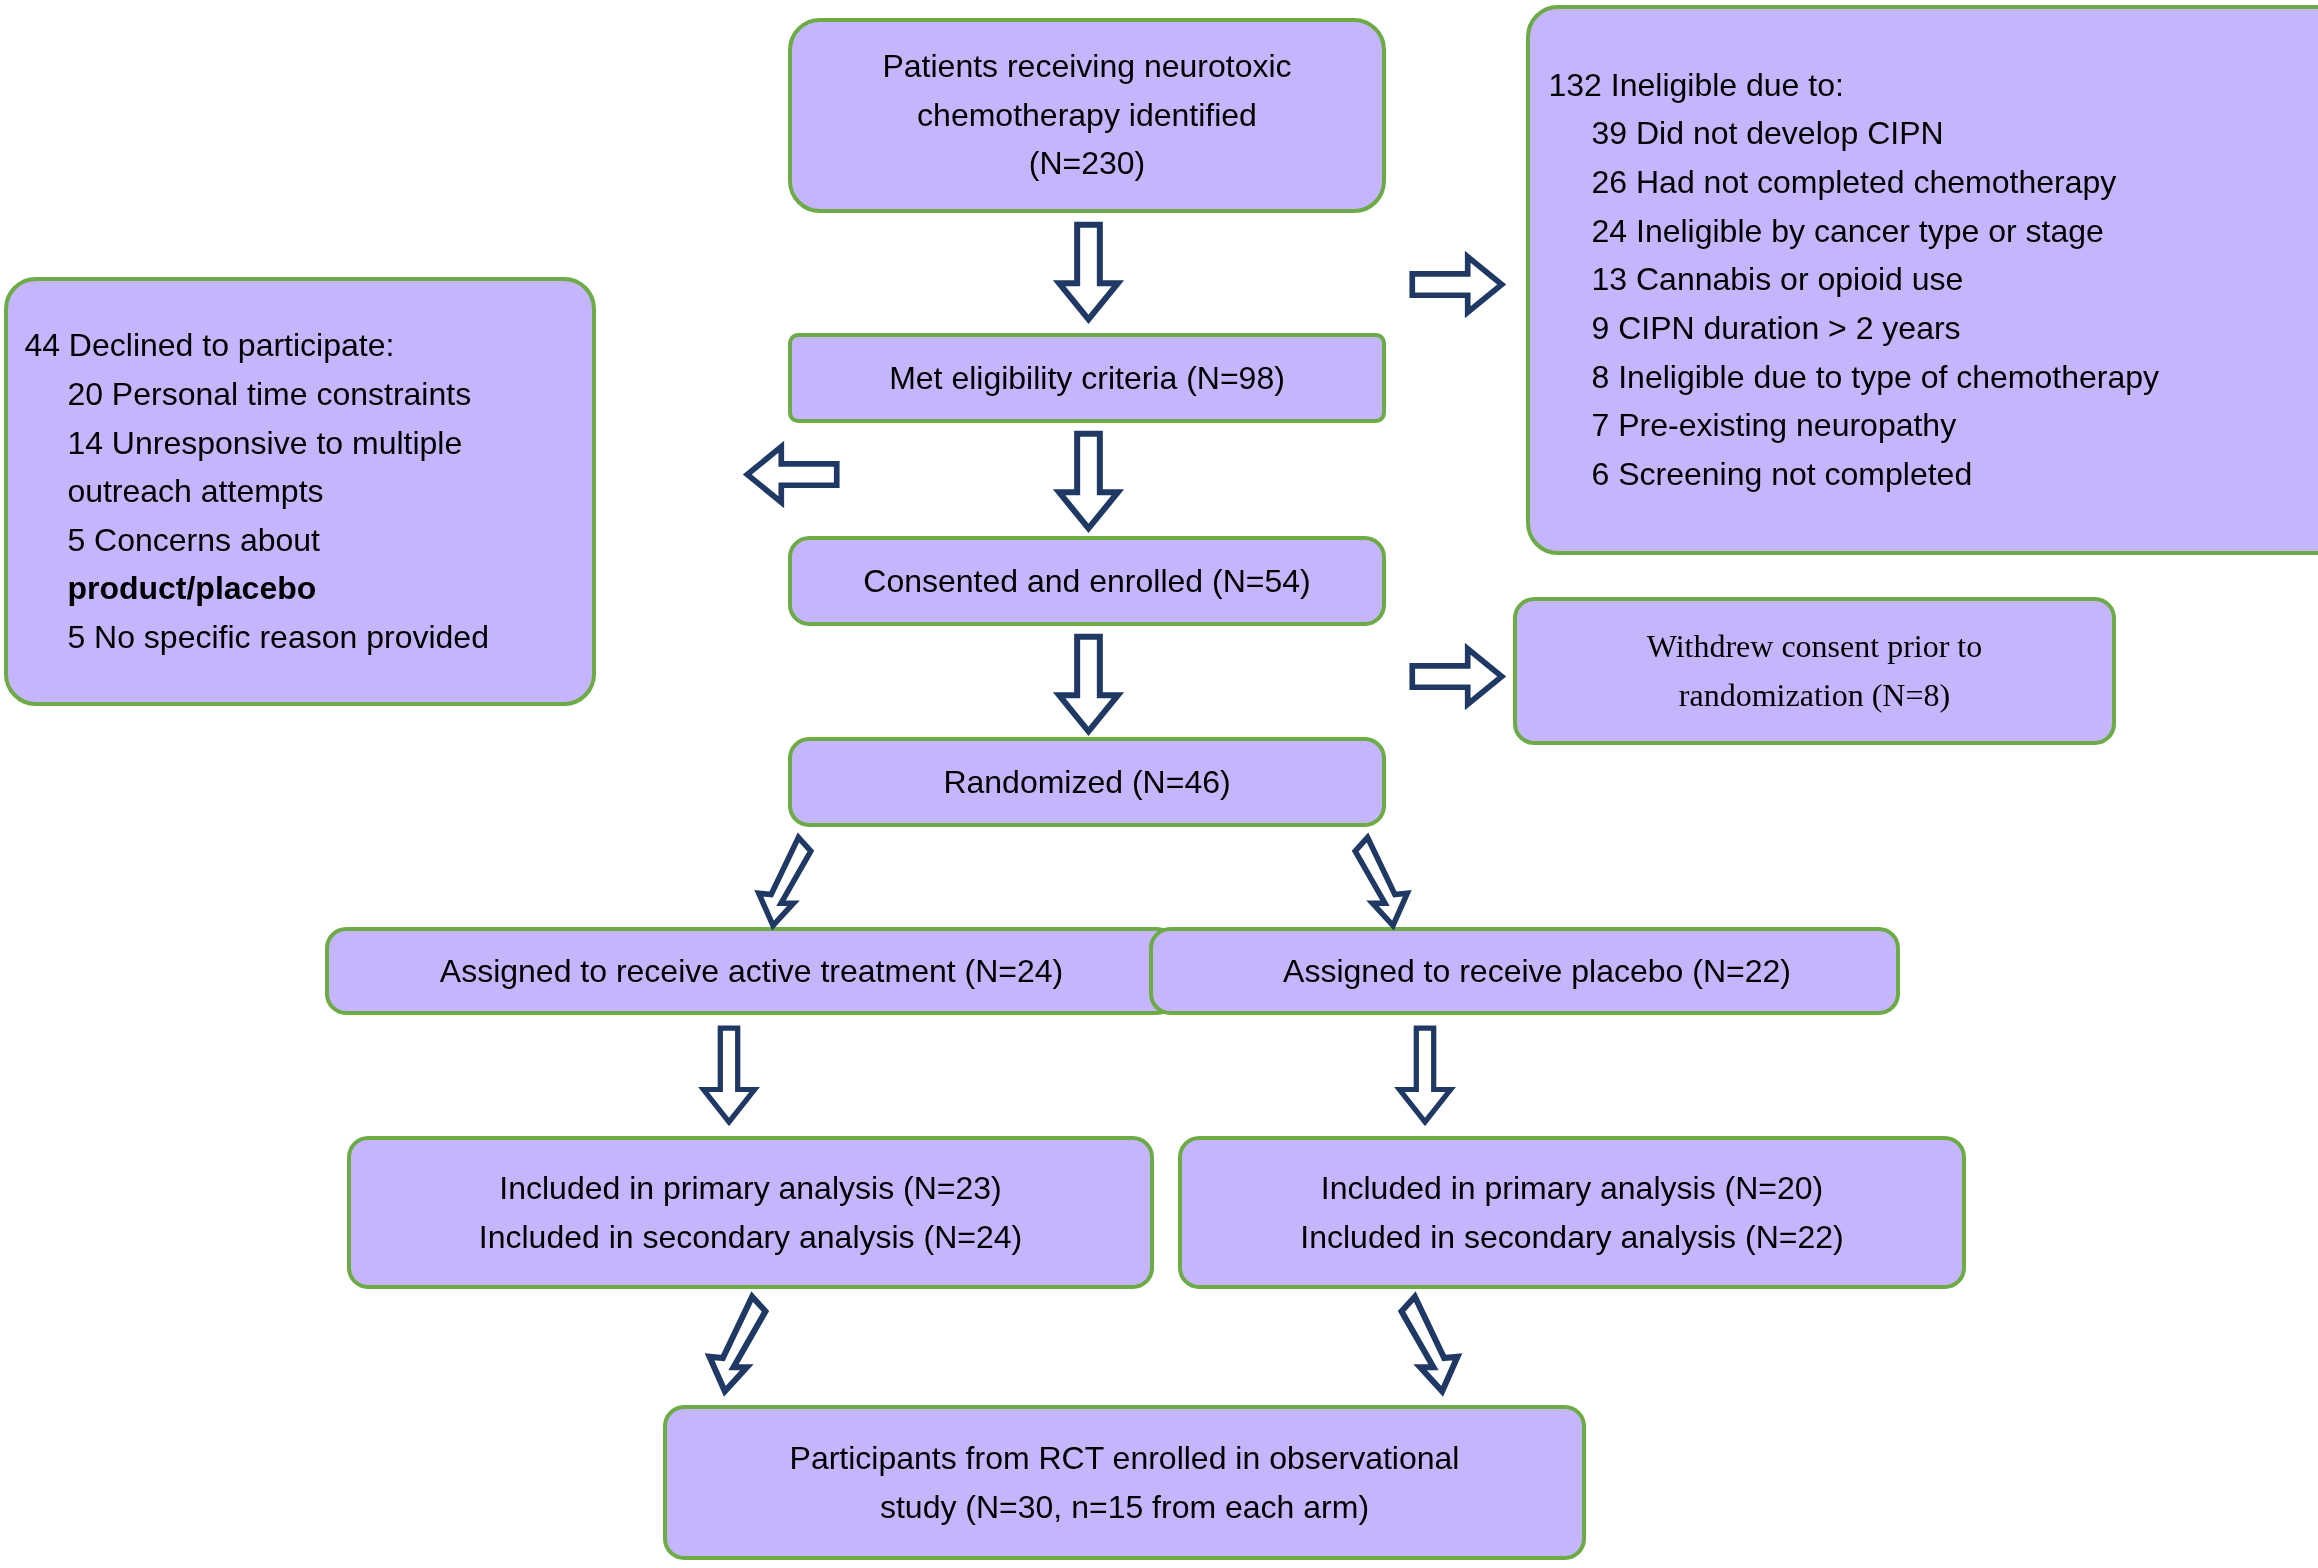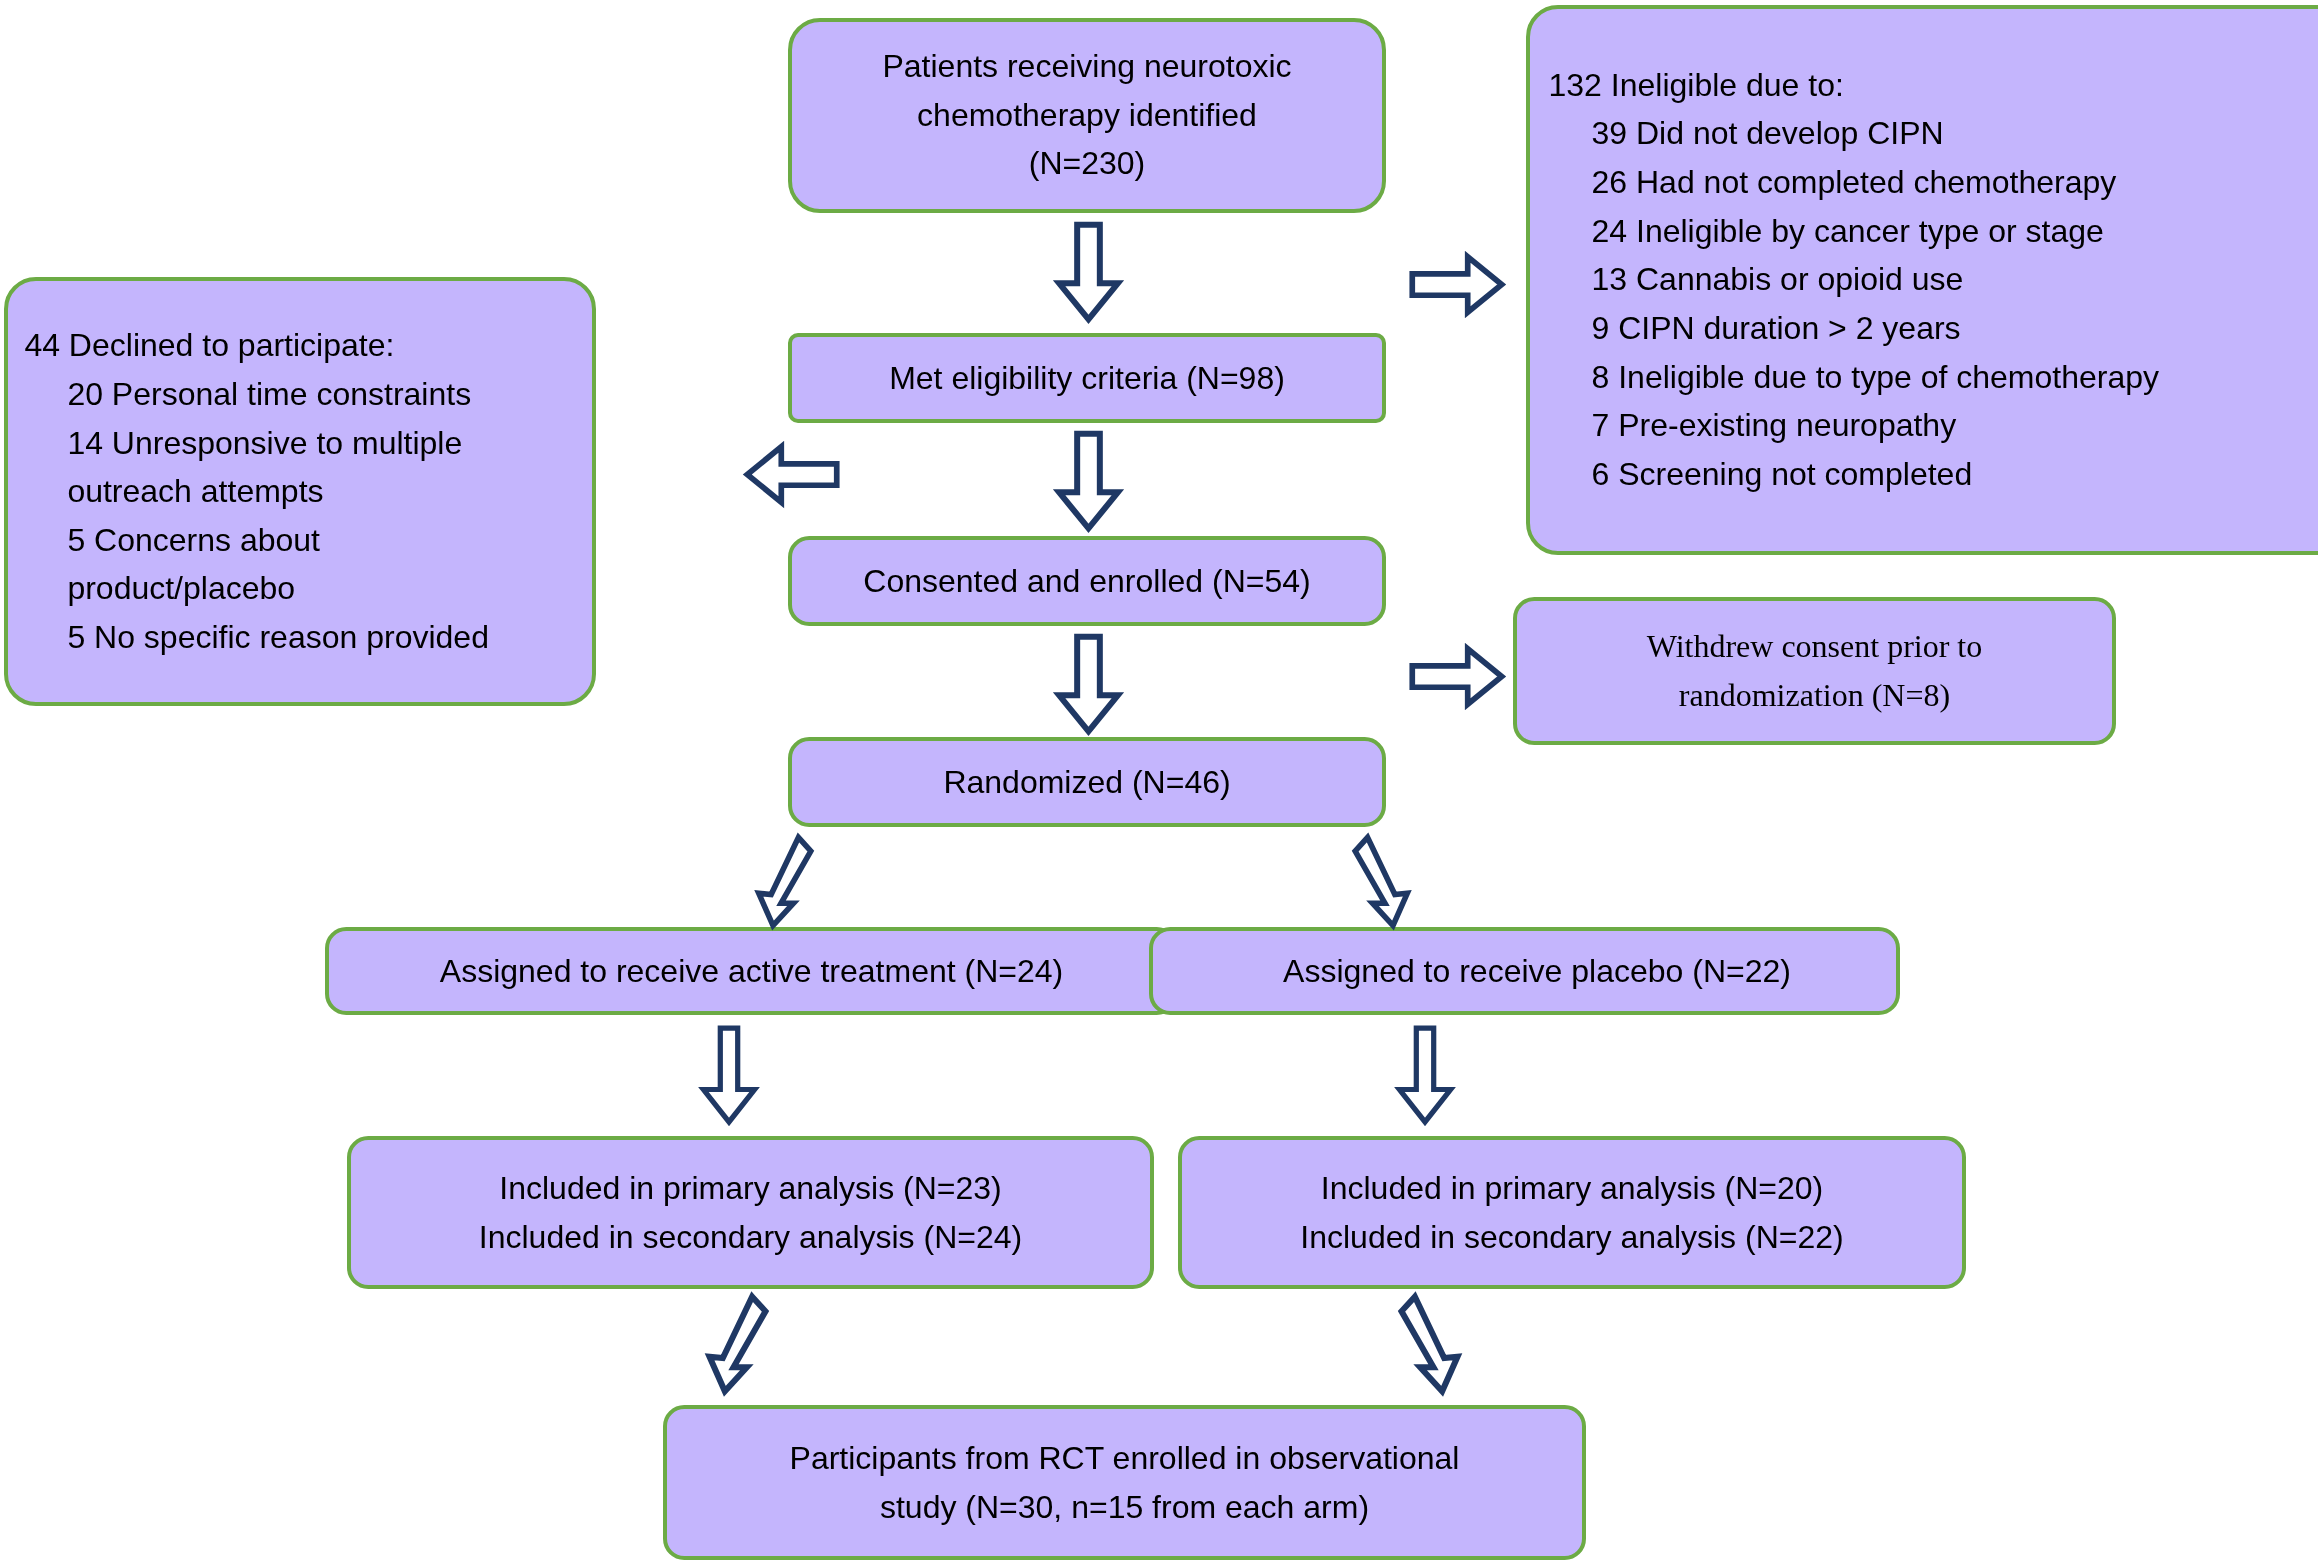--- a/index.html
+++ b/index.html
@@ -64,21 +64,21 @@
     </div>
   </div>
 
   <div class="node r-lg left-align" style="left:3.7px;top:277px;width:592px;height:429px;padding:12px 16.7px;">
     <div class="inner">
       <span class="line lead">44 Declined to participate:</span>
       <span class="line sub">20 Personal time constraints</span>
       <span class="line sub">14 Unresponsive to multiple</span>
       <span class="line lead" style="padding-left: 43px;">outreach attempts</span>
       <span class="line sub">5 Concerns about</span>
-      <span class="line lead" style="padding-left: 43px;">product/placebo</span>
+      <span class="line lead" style="padding-left: 43px; font-weight: bold;">product/placebo</span>
       <span class="line sub">5 No specific reason provided</span>
     </div>
   </div>
 
   <div class="node r-md" style="left:788px;top:333px;width:598px;height:90px;border-radius:10px;">
     <div class="inner">
       <span class="line">Met eligibility criteria (N=98)</span>
     </div>
   </div>
 

